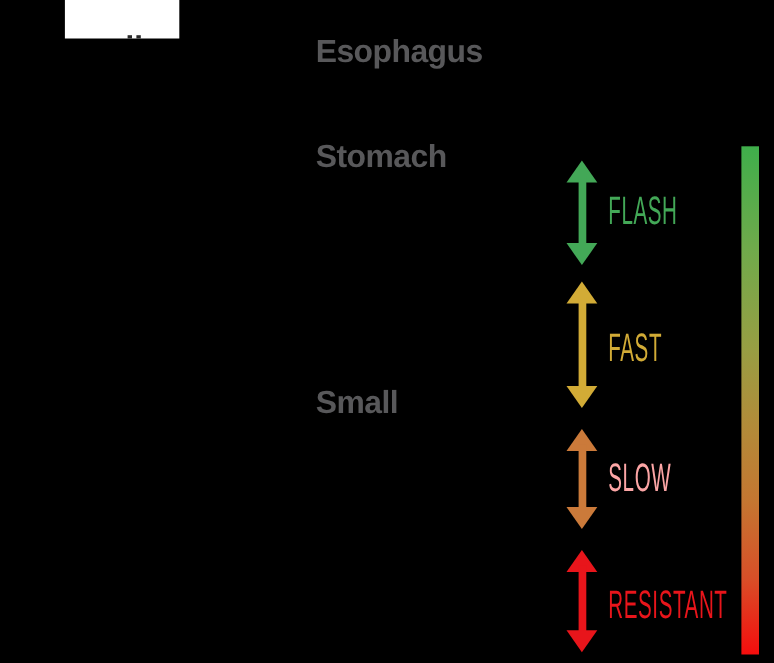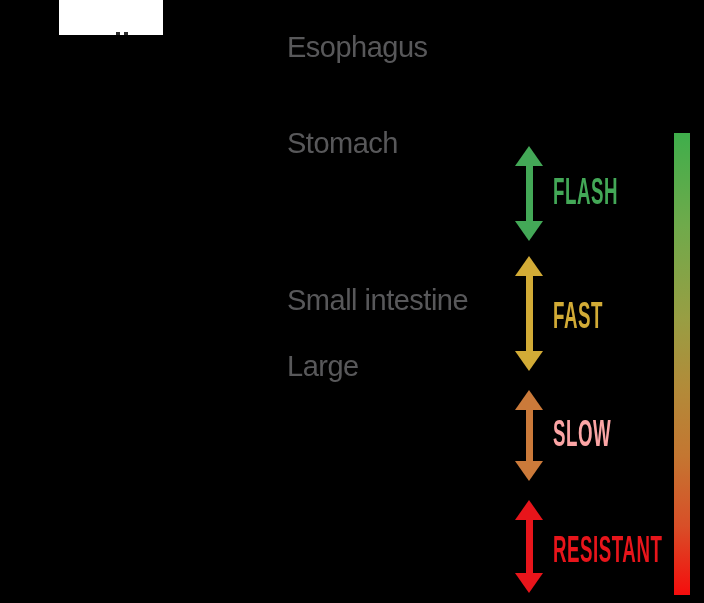--- a/index.html
+++ b/index.html
@@ -12,21 +12,21 @@
   }
   .white-box{
     position:absolute;left:59px;top:0;width:104px;height:35px;
   }
   .speck{position:absolute;width:4px;height:3px;}
   .speck.s1{left:116px;top:32px;}
   .speck.s2{left:124px;top:32px;}
 
   .organ{
     position:absolute;
-    font-size:29px;font-weight:normal;line-height:1;
+    font-size:29px;font-weight:bold;line-height:1;
     letter-spacing:-0.5px;
     white-space:nowrap;
   }
   .organ.esophagus{left:287px;top:33px;}
   .organ.stomach{left:287px;top:129px;}
   .organ.small-intestine{left:287px;top:286px;}
   .organ.cecum{left:287px;top:352px;}
   .organ.large-intestine{left:287px;top:420px;}
 
   .arrow{
@@ -49,21 +49,21 @@
     border-right:14px solid transparent;
     border-top:20px solid currentColor;
   }
   .arrow-shaft{
     width:7px;flex:1;background:currentColor;
     margin-top:-6px;margin-bottom:-6px;
   }
 
   .zone-label{
     position:absolute;left:553px;
-    font-size:36px;font-weight:bold;line-height:1;
+    font-size:36px;font-weight:normal;line-height:1;
     white-space:nowrap;
   }
   .zone-label .squeeze{
     display:inline-block;
     transform:scaleX(0.52);
     transform-origin:0 50%;
     letter-spacing:1px;
   }
   .zone-label.flash{top:174px;}
   .zone-label.fast{top:288px;margin-top:10px;}
@@ -78,22 +78,21 @@
 <body>
 
 <div class="stage">
 
   <div class="white-box" style="background: rgb(255, 255, 255);"></div>
   <div class="speck s1" style="background: rgb(42, 42, 42);"></div>
   <div class="speck s2" style="background: rgb(42, 42, 42);"></div>
 
   <div class="organ esophagus" style="color: rgb(88, 88, 90);">Esophagus</div>
   <div class="organ stomach" style="color: rgb(88, 88, 90); text-align: right;">Stomach</div>
-  <div class="organ small-intestine" style="color: rgb(88, 88, 90);">Small intestine</div>
-  <div class="organ cecum" style="color: rgb(88, 88, 90);">Large</div>
+  <div class="organ cecum" style="color: rgb(88, 88, 90);">Small</div>
 
   <div class="arrow flash" style="color: rgb(67, 168, 87);">
     <div class="arrowhead-up"></div>
     <div class="arrow-shaft"></div>
     <div class="arrowhead-down"></div>
   </div>
   <div class="arrow fast" style="color: rgb(210, 171, 54);">
     <div class="arrowhead-up"></div>
     <div class="arrow-shaft"></div>
     <div class="arrowhead-down"></div>

